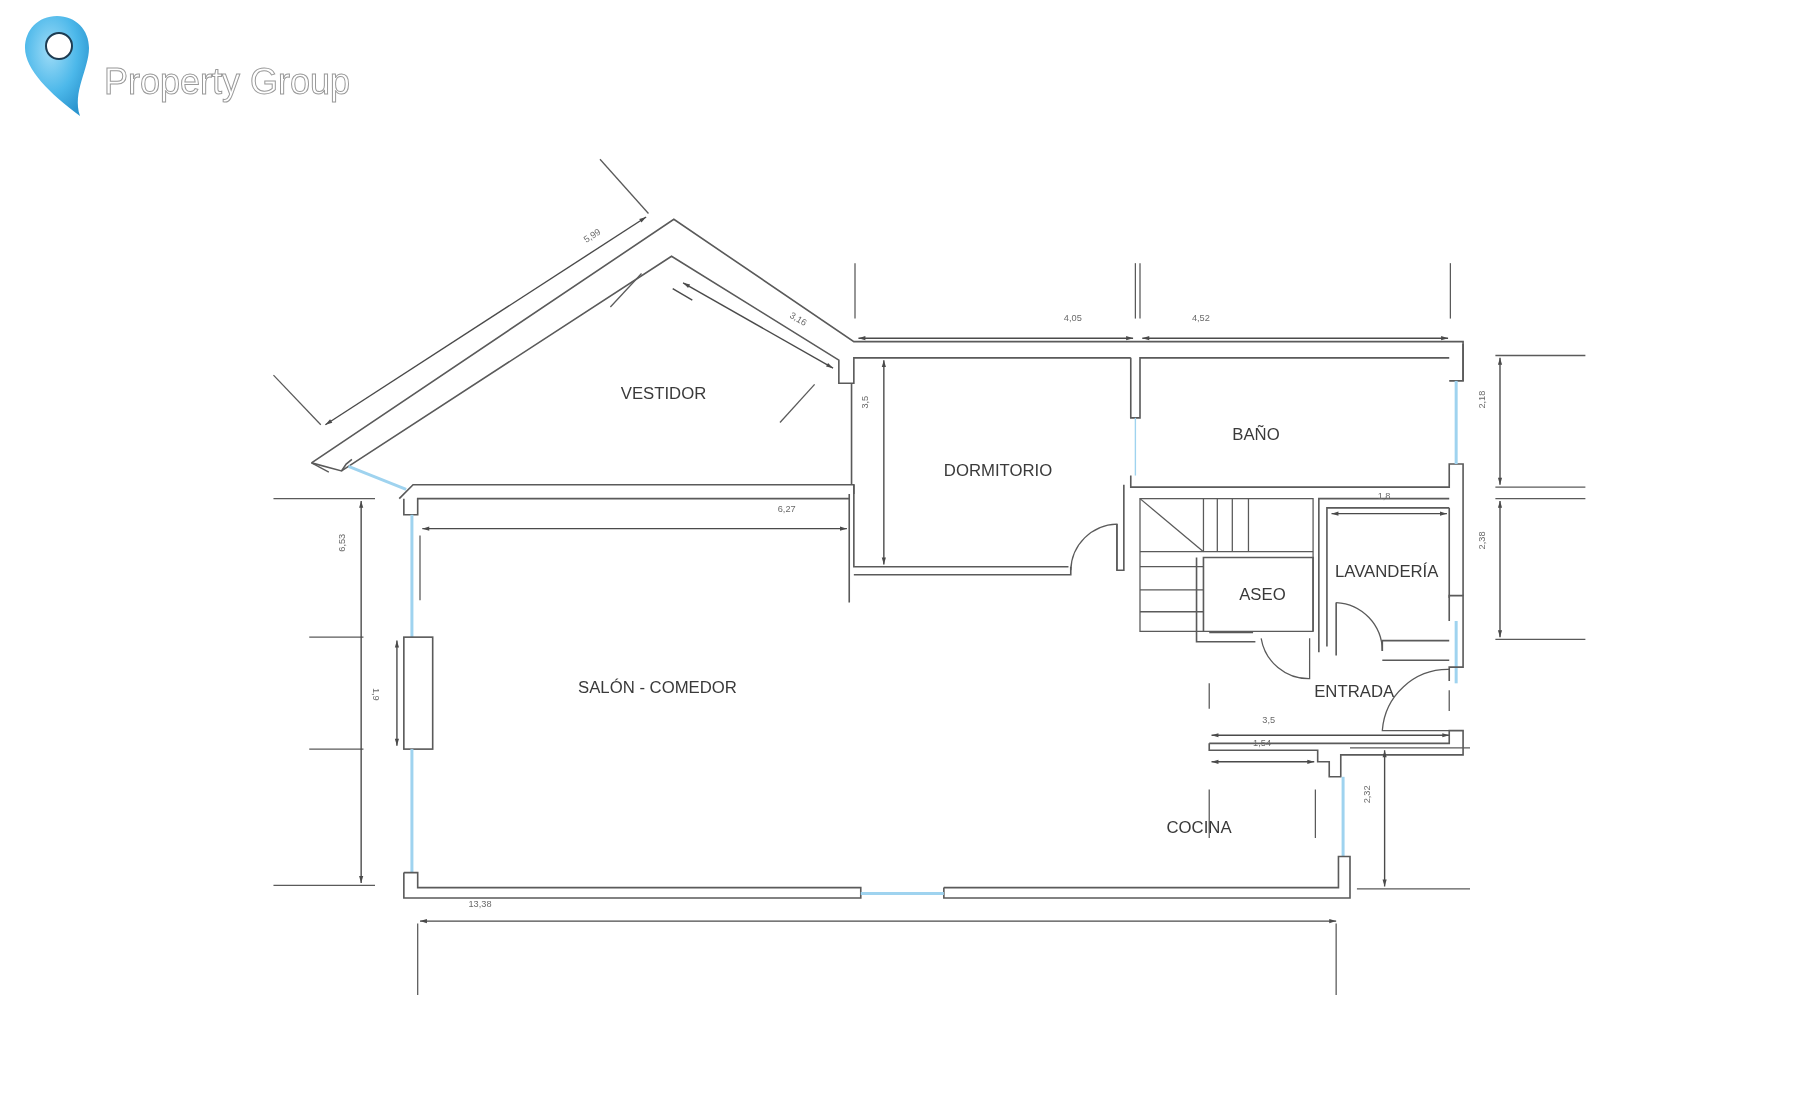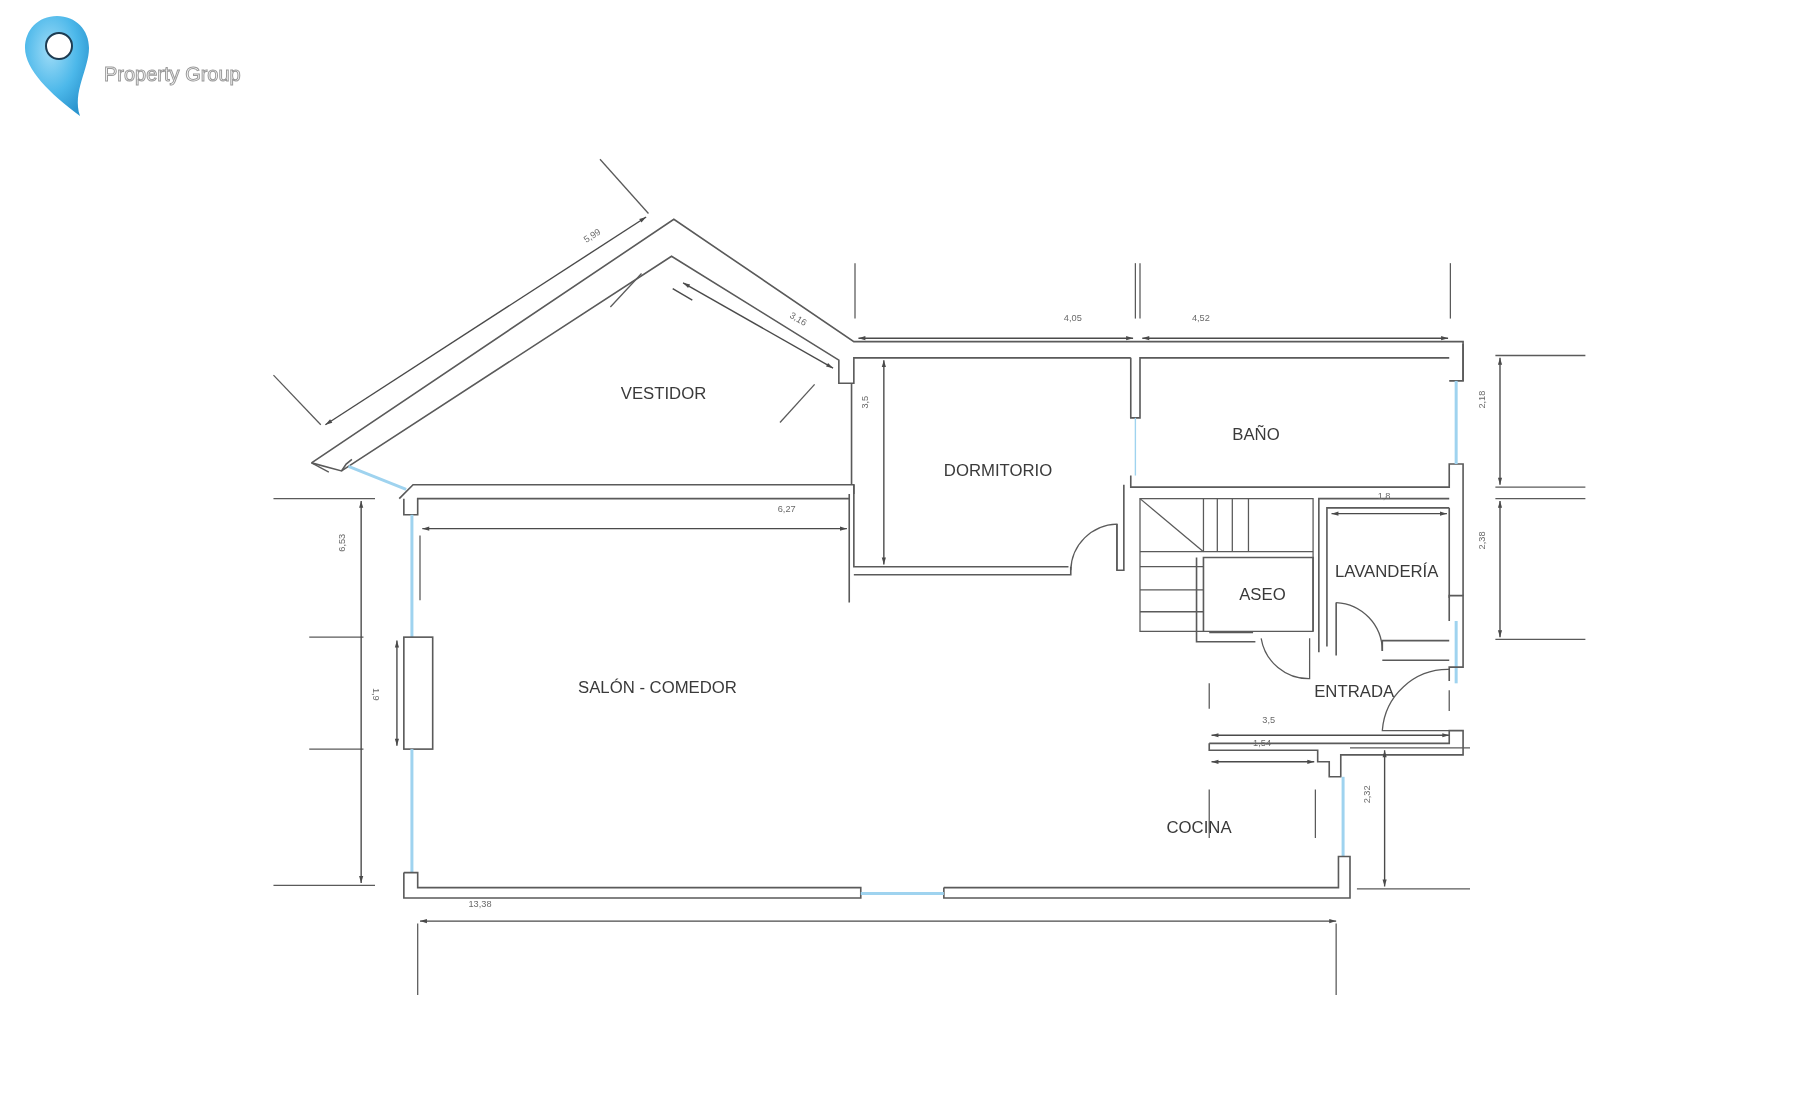--- a/index.html
+++ b/index.html
@@ -1,20 +1,20 @@
 <!DOCTYPE html>
 <html><head>
   <meta charset="utf-8">
   <style>
     html, body { margin: 0; padding: 0; background: #ffffff; }
     body { width: 1800px; height: 1100px; position: relative; overflow: hidden; font-family: "Liberation Sans", sans-serif; }
     #logo { position: absolute; left: 0; top: 0; width: 330px; height: 125px; }
     #logo-pin { position: absolute; left: 22px; top: 14px; width: 70px; height: 104px; }
     #logo-title { position: absolute; left: 9px; top: 18px; font-family: "Liberation Sans", sans-serif; font-weight: bold; font-size: 44px; color: #43aee4; letter-spacing: 0.5px; line-height: 1; white-space: nowrap; text-shadow: 0 1px 0 #2f8fc4; }
-    #logo-sub { position: absolute; left: 104px; top: 64px; font-family: "Liberation Sans", sans-serif; font-size: 20px; color: #ffffff; -webkit-text-stroke: 1px #9a9a9a; line-height: 1; white-space: nowrap; }
+    #logo-sub { position: absolute; left: 104px; top: 64px; font-family: "Liberation Sans", sans-serif; font-size: 36px; color: #ffffff; -webkit-text-stroke: 1px #9a9a9a; line-height: 1; white-space: nowrap; }
     #plan { position: absolute; left: 0; top: 0; width: 1800px; height: 1100px; }
     .wall { fill: none; stroke: #5a5a5a; stroke-width: 1.4; stroke-linejoin: miter; }
     .thin { fill: none; stroke: #5a5a5a; stroke-width: 1.1; }
     .dim { fill: none; stroke: #4a4a4a; stroke-width: 1.2; }
     .glass { fill: none; stroke: #9fd3ef; stroke-width: 2.6; }
     .arrow { fill: #4a4a4a; }
     .room { font-family: "Liberation Sans", sans-serif; font-size: 14.5px; fill: #3a3a3a; }
     .dimtxt { font-family: "Liberation Sans", sans-serif; font-size: 8px; fill: #6a6a6a; }
   </style>
 </head>

